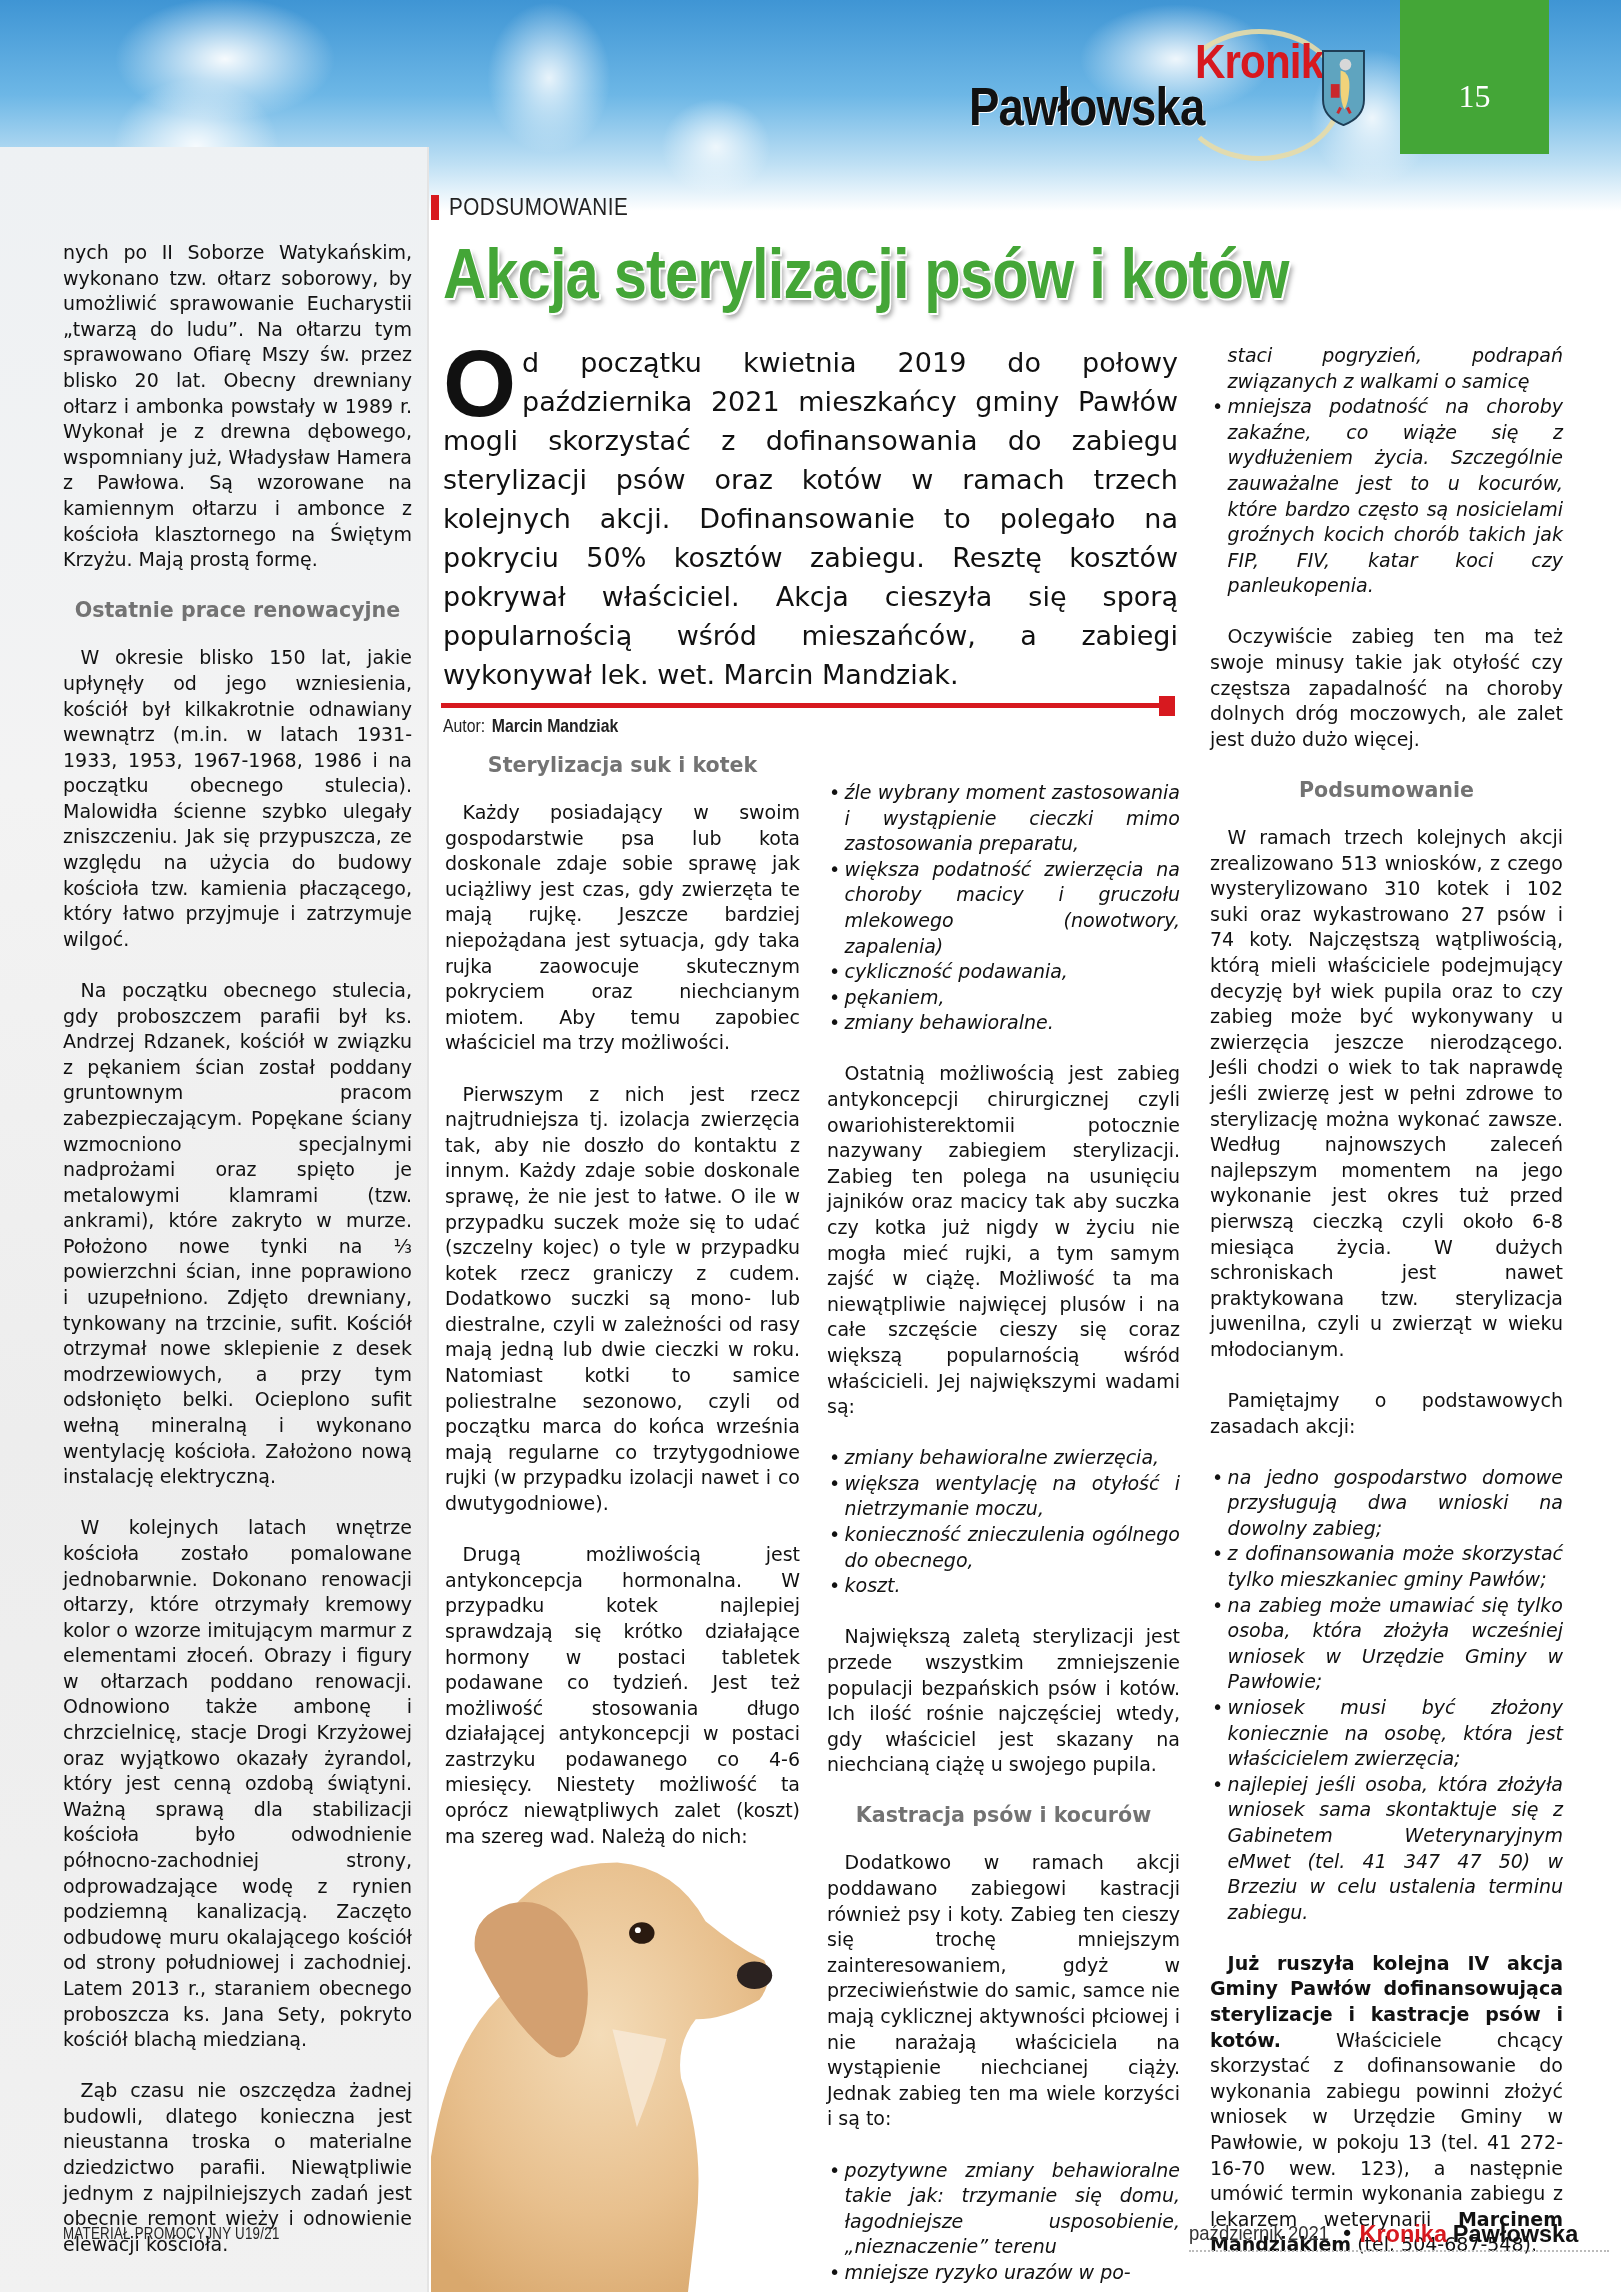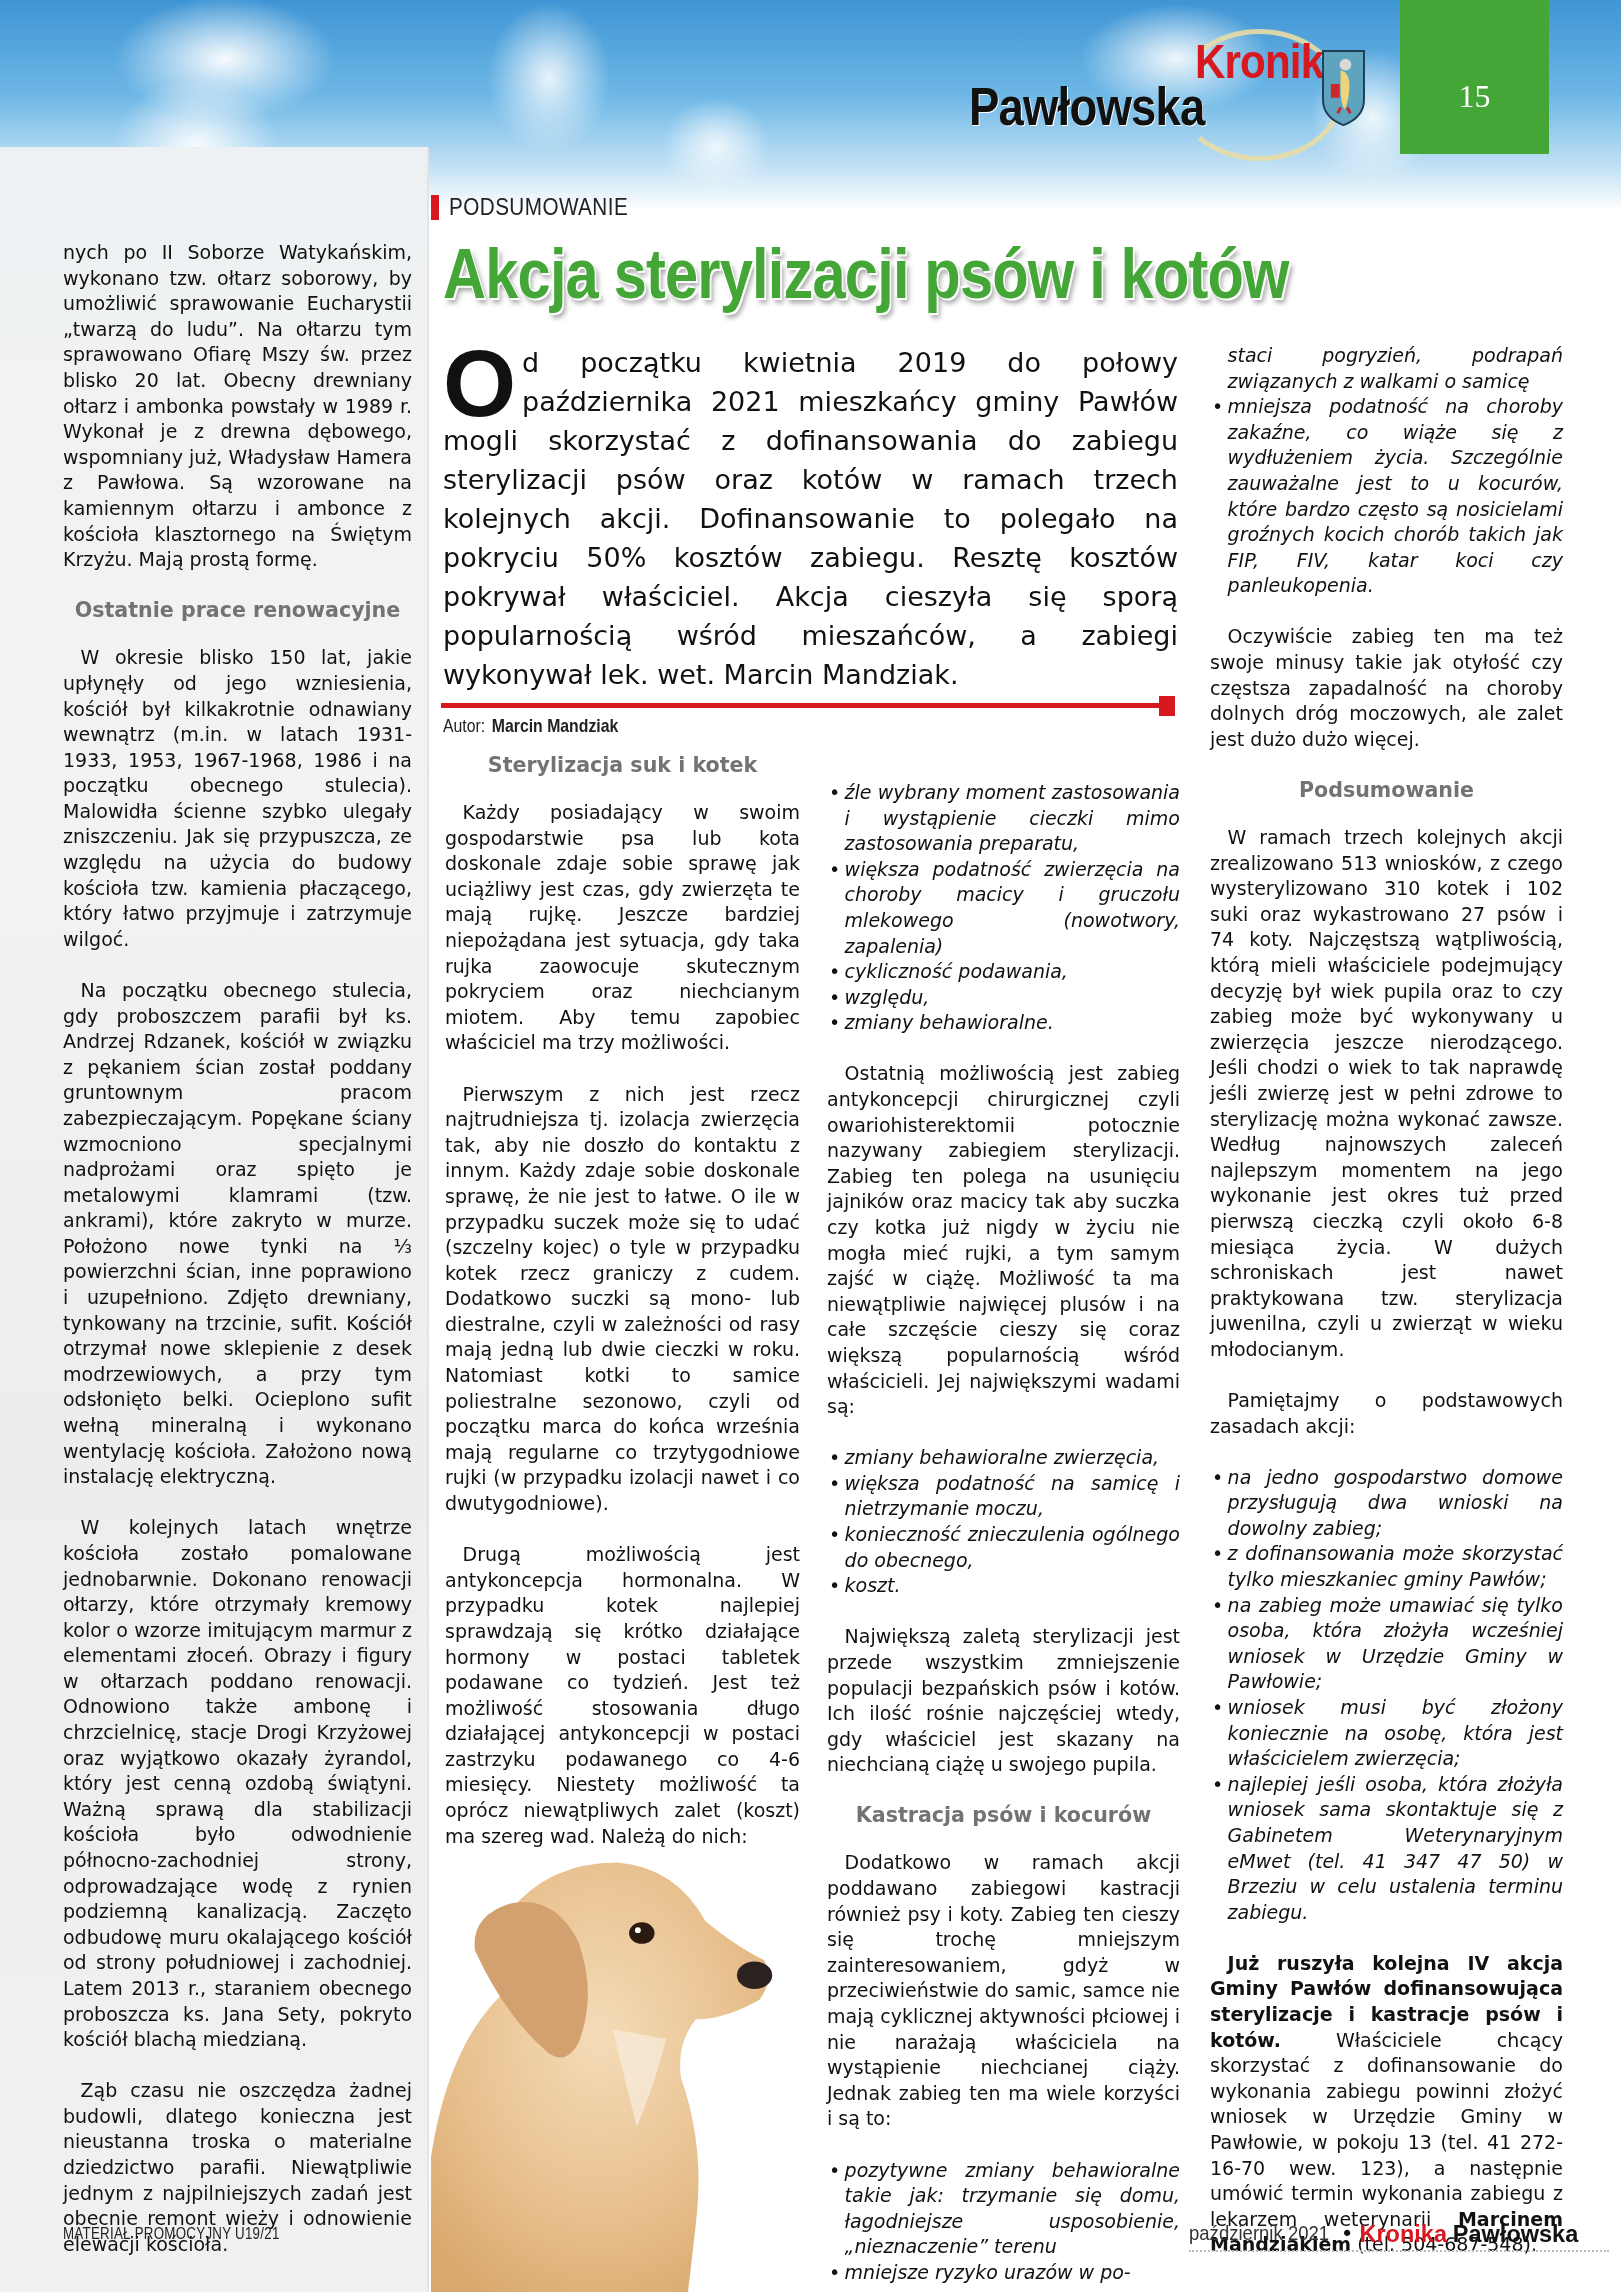--- a/index.html
+++ b/index.html
@@ -169,27 +169,27 @@
   <circle cx="211" cy="99" r="3" fill="#ffffff"></circle>
   <ellipse cx="330" cy="145" rx="18" ry="14" fill="#2b2220"></ellipse>
   <path d="M185 200 Q200 260 210 300 Q230 250 240 210 Z" fill="#f7ead8" opacity="0.8"></path>
 </svg>
 
 <div class="col" id="col3">
   <ul>
     <li>źle wybrany moment zastosowania i wystąpienie cieczki mimo zastosowania preparatu,</li>
     <li>większa podatność zwierzęcia na choroby macicy i gruczołu mlekowego (nowotwory, zapalenia)</li>
     <li>cykliczność podawania,</li>
-    <li>względu,</li>
+    <li>pękaniem,</li>
     <li>zmiany behawioralne.</li>
   </ul>
   <p>Ostatnią możliwością jest zabieg antykoncepcji chirurgicznej czyli owariohisterektomii potocznie nazywany zabiegiem sterylizacji. Zabieg ten polega na usunięciu jajników oraz macicy tak aby suczka czy kotka już nigdy w życiu nie mogła mieć rujki, a tym samym zajść w ciążę. Możliwość ta ma niewątpliwie najwięcej plusów i na całe szczęście cieszy się coraz większą popularnością wśród właścicieli. Jej największymi wadami są:</p>
   <ul>
     <li>zmiany behawioralne zwierzęcia,</li>
-    <li>większa podatność na samicę i nietrzymanie moczu,</li>
+    <li>większa wentylację na otyłość i nietrzymanie moczu,</li>
     <li>konieczność znieczulenia ogólnego do obecnego,</li>
     <li>koszt.</li>
   </ul>
   <p>Największą zaletą sterylizacji jest przede wszystkim zmniejszenie populacji bezpańskich psów i kotów. Ich ilość rośnie najczęściej wtedy, gdy właściciel jest skazany na niechcianą ciążę u swojego pupila.</p>
   <h3>Kastracja psów i kocurów</h3>
   <p>Dodatkowo w ramach akcji poddawano zabiegowi kastracji również psy i koty. Zabieg ten cieszy się trochę mniejszym zainteresowaniem, gdyż w przeciwieństwie do samic, samce nie mają cyklicznej aktywności płciowej i nie narażają właściciela na wystąpienie niechcianej ciąży. Jednak zabieg ten ma wiele korzyści i są to:</p>
   <ul>
     <li>pozytywne zmiany behawioralne takie jak: trzymanie się domu, łagodniejsze usposobienie, „nieznaczenie” terenu</li>
     <li>mniejsze ryzyko urazów w po-</li>
   </ul>

